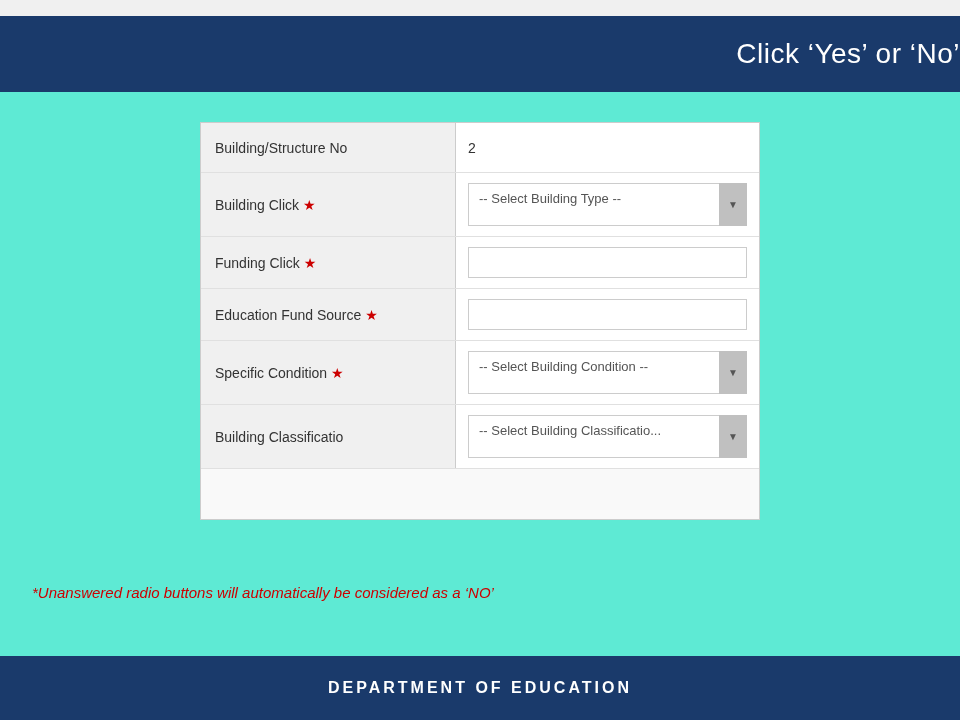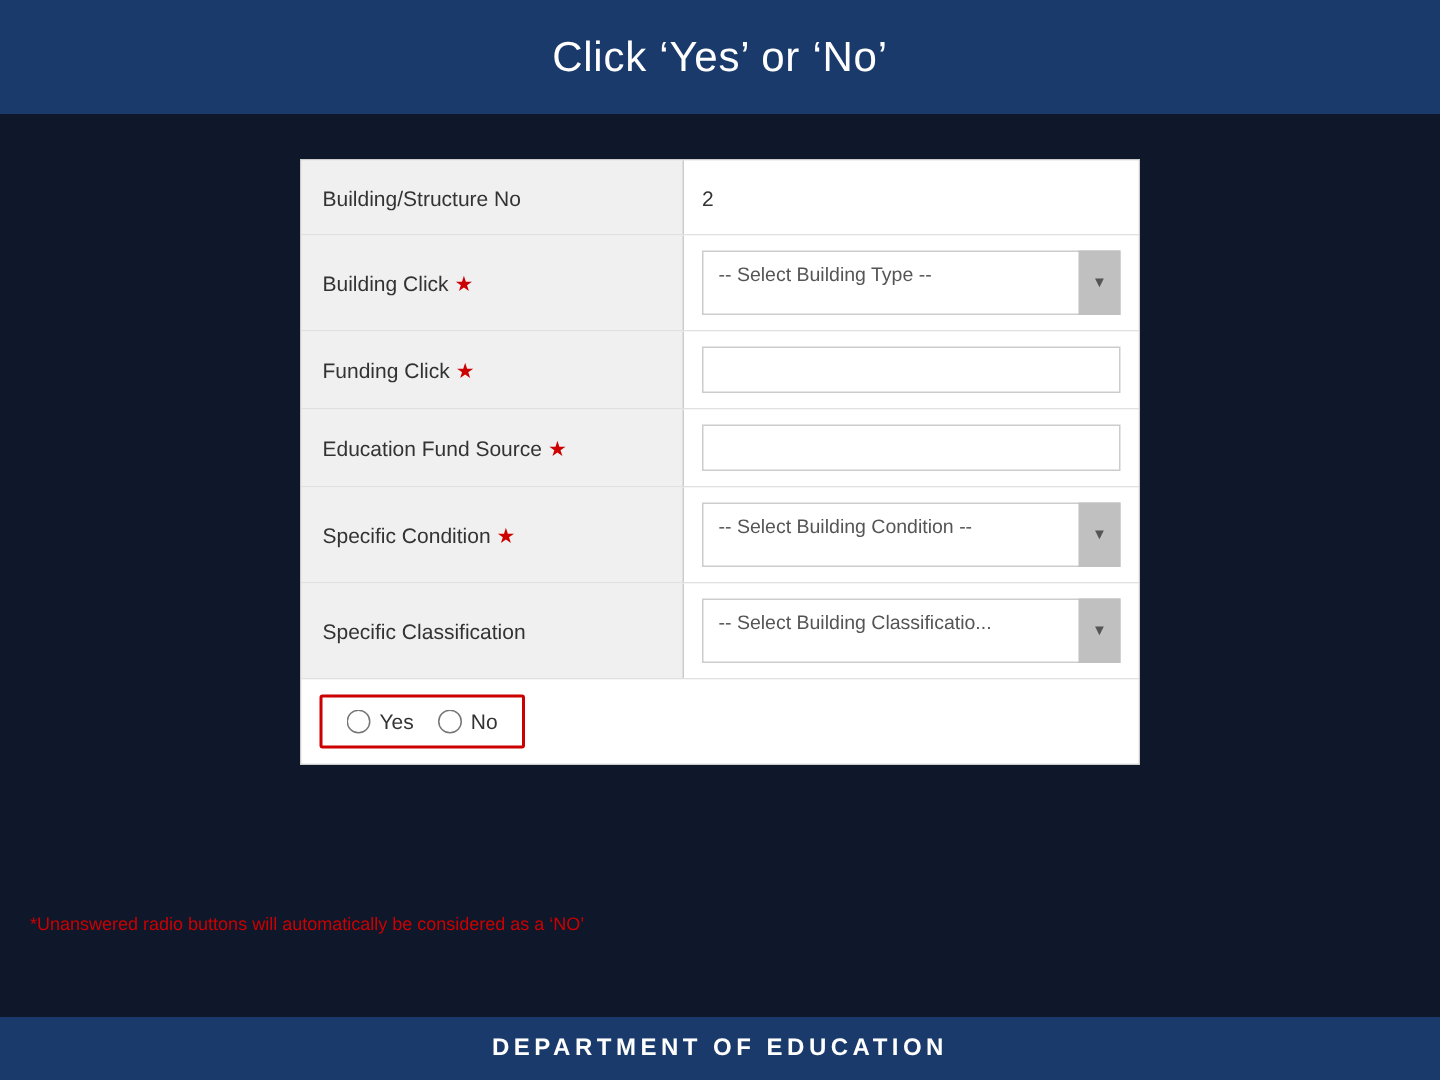--- a/index.html
+++ b/index.html
@@ -10,32 +10,33 @@
       height: 720px;
       overflow: hidden;
       display: flex;
       flex-direction: column;
     }
 
     
     .header {
       background: #1a3a6b;
       color: white;
-      text-align: center;
+      text-align: right;
       padding: 22px 0;
       font-size: 28px;
       font-weight: 400;
       letter-spacing: 0.5px;
       flex-shrink: 0;
+      margin-top: 16px;
     }
 
     
     .main {
       flex: 1;
-      background: #0f172a;
+      background: #5eead4;
       display: flex;
       flex-direction: column;
       align-items: center;
       padding: 30px 20px 20px;
       position: relative;
     }
 
     
     .form-container {
       background: #f9f9f9;
@@ -149,31 +150,32 @@
       width: 16px;
       height: 16px;
       cursor: pointer;
       accent-color: #666;
     }
 
     
     .note {
       position: absolute;
       bottom: 55px;
-      left: 20px;
-      font-size: 12px;
+      left: 32px;
+      font-size: 15px;
       color: #cc0000;
+      font-style: italic;
     }
 
     
     .footer {
       background: #1a3a6b;
       color: white;
       text-align: center;
-      padding: 12px 0;
+      padding: 23px 0;
       font-size: 16px;
       letter-spacing: 2px;
       text-transform: uppercase;
       font-weight: 600;
       flex-shrink: 0;
     }
 
     .footer span {
       font-variant: small-caps;
       letter-spacing: 3px;
@@ -244,45 +246,33 @@
           <select>
             <option>-- Select Building Condition --</option>
           </select>
           <div class="select-arrow">▼</div>
         </div>
       </div>
     </div>
 
     <div class="form-row">
       <div class="form-label">
-        <span>Specific Classification</span>
+        <span>Building Classificatio</span>
       </div>
       <div class="form-value">
         <div class="select-wrapper">
           <select>
             <option>-- Select Building Classificatio...</option>
           </select>
           <div class="select-arrow">▼</div>
         </div>
       </div>
     </div>
 
     <div class="form-row">
-      <div class="form-value">
-        <div class="radio-group">
-          <label class="radio-option">
-            <input type="radio" name="major_repair" value="yes" style="">
-            <span>Yes</span>
-          </label>
-          <label class="radio-option">
-            <input type="radio" name="major_repair" value="no" style="">
-            <span>No</span>
-          </label>
-        </div>
-      </div>
     </div>
 
   </div>
 
   <div class="note">*Unanswered radio buttons will automatically be considered as a ‘NO’</div>
 
 </main>
 
 <footer class="footer">
   <span>Department of Education</span>

